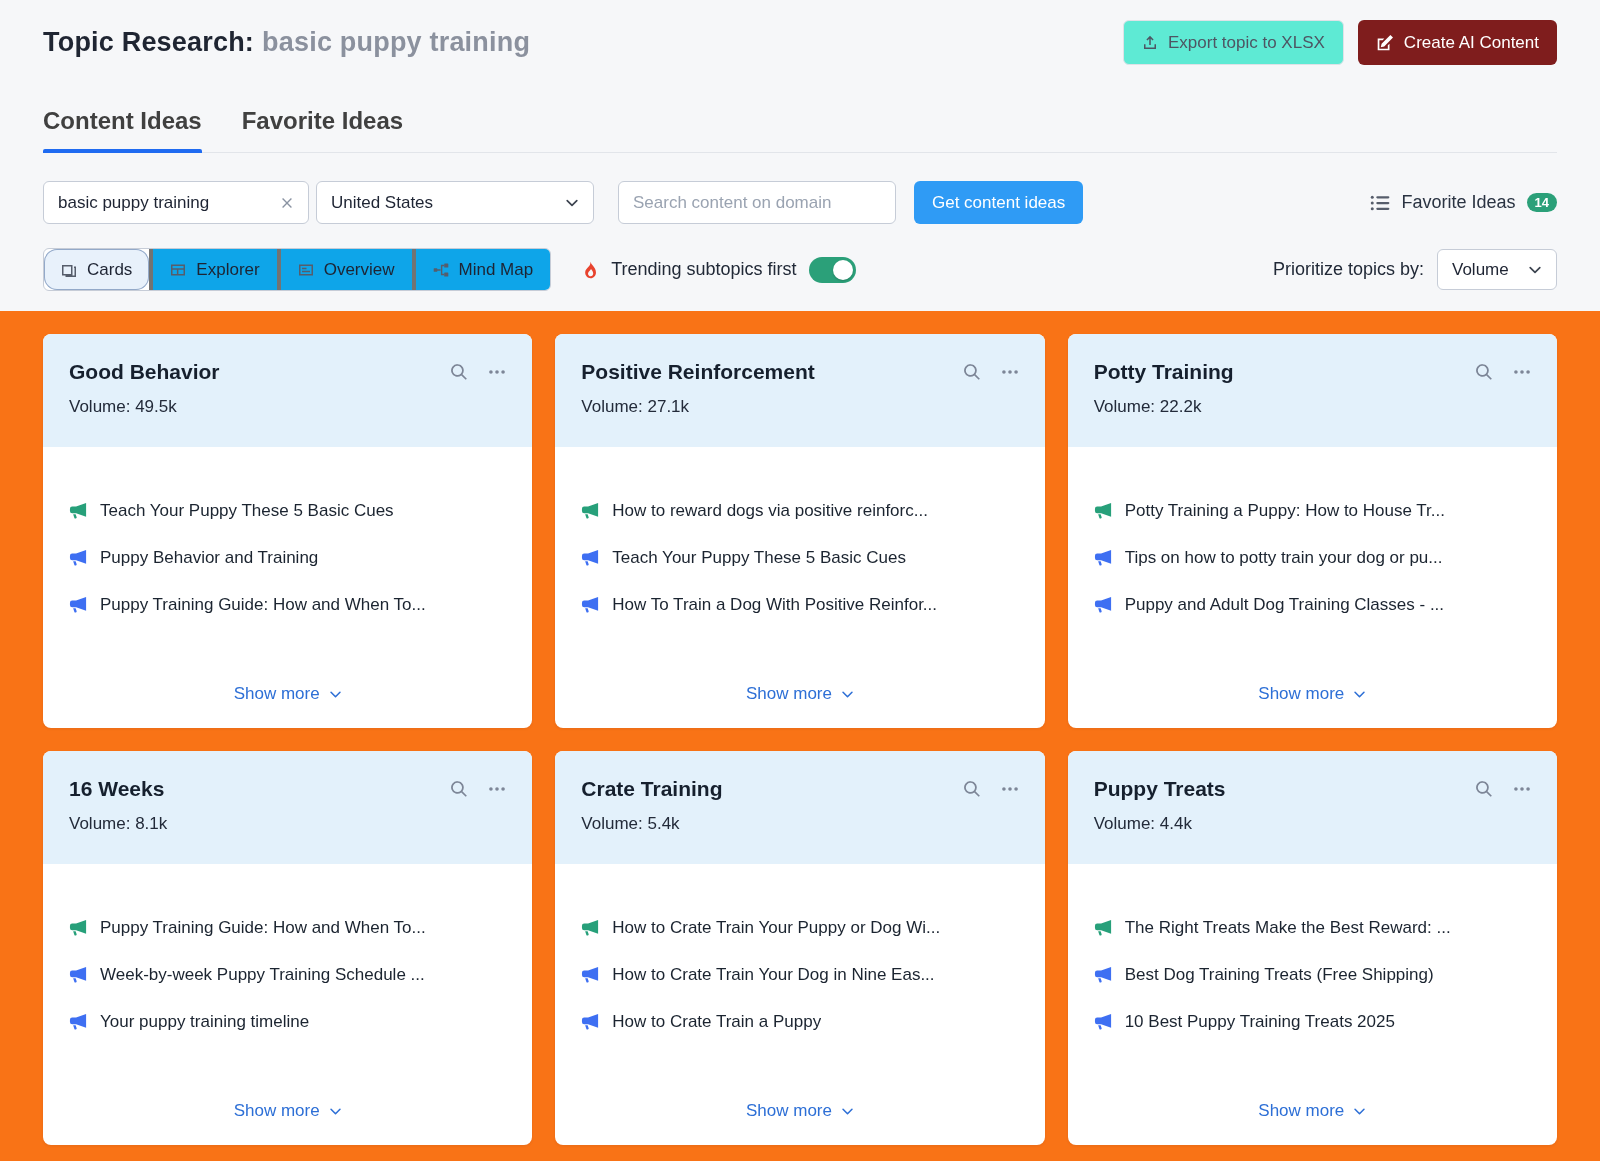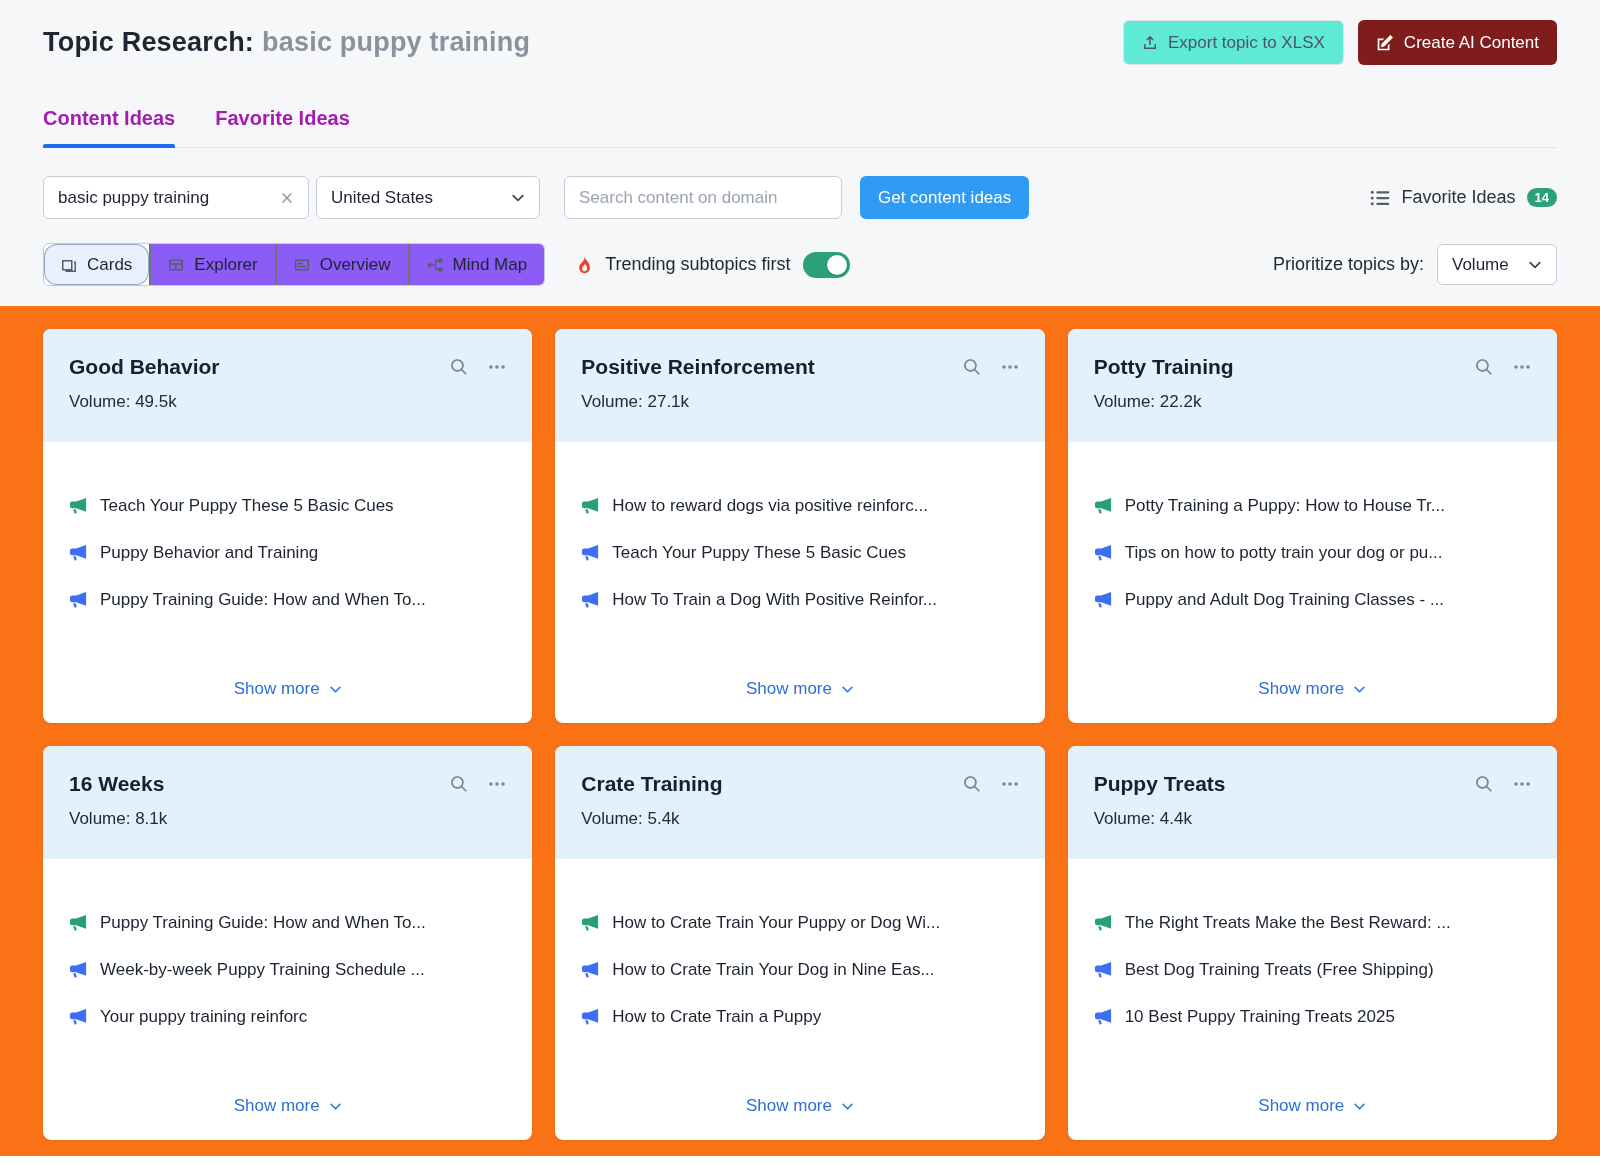--- a/index.html
+++ b/index.html
@@ -13,40 +13,40 @@
   .page-title{font-size:27px;font-weight:700;color:#1f2532;letter-spacing:.2px}
   .title-query{color:#8b919e;margin-left:8px}
   .header-actions{display:flex;gap:14px}
   .btn{display:inline-flex;align-items:center;gap:10px;font-size:17px;border:none;border-radius:6px;padding:0 18px;height:45px;cursor:pointer;font-family:inherit;white-space:nowrap}
   .btn-gray{background:#5eead4;color:#4e5563;border:1px solid #dfe2e7}
   .btn-green{background:#7f1d1d;color:#fff}
   .btn-blue{background:#2f9bf5;color:#fff;font-weight:400}
 
   
   .tabs-row{display:flex;gap:40px;margin-top:42px;border-bottom:1px solid #e2e5ea}
-  .tab{font-size:20px;font-weight:700;color:#a21caf;padding-bottom:17px;cursor:pointer;position:relative}
+  .tab{font-size:24px;font-weight:700;color:#404040;padding-bottom:17px;cursor:pointer;position:relative}
   .tab.active::after{content:"";position:absolute;left:0;right:0;bottom:-1px;height:4px;background:#1f6bf1;border-radius:2px 2px 0 0}
 
   
   .filter-row{display:flex;align-items:center;margin-top:28px}
   .inputbox{height:43px;background:#fff;border:1px solid #c6ccd7;border-radius:6px;font-size:17px;color:#1e2433;display:flex;align-items:center;padding:0 14px}
   .query-wrap{width:266px;justify-content:space-between;gap:8px}
   .query-inner{border:none;outline:none;font:inherit;color:#1e2433;width:100%;min-width:0;background:transparent}
-  .country-select{width:224px;margin-left:7px;justify-content:space-between;cursor:pointer}
+  .country-select{width:278px;margin-left:7px;justify-content:space-between;cursor:pointer}
   .domain-input{width:278px;margin-left:24px;outline:none}
   .domain-input::placeholder{color:#9aa3b1}
   .filter-row .btn-blue{margin-left:18px;height:43px}
   .favorites{margin-left:auto;display:flex;align-items:center;gap:11px;cursor:pointer}
   .favorites-label{font-size:18px;color:#2a3342}
   .badge{background:#2ba079;color:#fff;font-size:13px;font-weight:700;border-radius:10px;padding:3px 8px;line-height:1}
 
   
   .view-row{display:flex;align-items:center;margin-top:24px;padding-bottom:20px}
   .segmented{display:flex;border:1px solid #c6ccd7;border-radius:6px;background:#fff;overflow:hidden}
-  .seg{display:flex;align-items:center;gap:10px;padding:0 17px;height:41px;font-size:17px;color:#1e2433;background:#8b5cf6;border:none;border-left:2px solid #737373;cursor:pointer;font-family:inherit;white-space:nowrap}
+  .seg{display:flex;align-items:center;gap:10px;padding:0 17px;height:41px;font-size:17px;color:#1e2433;background:#0ea5e9;border:none;border-left:4px solid #737373;cursor:pointer;font-family:inherit;white-space:nowrap}
   .seg:first-child{border-left:none}
   .seg.active{background:#e8f1fb;box-shadow:inset 0 0 0 1px #93a9c9;border-radius:13px}
   .seg .ic{color:#565d6b}
   .trending{display:flex;align-items:center;gap:12px;margin-left:30px}
   .trending-label{font-size:18px;color:#212937}
   .toggle{width:47px;height:26px;border-radius:13px;background:#2ba079;position:relative;display:inline-block;cursor:pointer}
   .toggle .knob{position:absolute;top:3px;right:3px;width:20px;height:20px;border-radius:50%;background:#fff;box-shadow:0 1px 2px rgba(0,0,0,.2)}
   .prioritize{margin-left:auto;display:flex;align-items:center;gap:13px}
   .prioritize-label{font-size:18px;color:#212937}
   .prioritize-select{width:120px;height:41px;justify-content:space-between;cursor:pointer;font-size:17px}
@@ -404,21 +404,21 @@
             <div class="idea">
               <svg class="ic ic-18">
                   <use href="#i-megaphone"></use>
                 </svg>
               <span class="idea-text">Week-by-week Puppy Training Schedule ...</span>
             </div>
             <div class="idea">
               <svg class="ic ic-18">
                   <use href="#i-megaphone"></use>
                 </svg>
-              <span class="idea-text">Your puppy training reinforc</span>
+              <span class="idea-text">Your puppy training timeline</span>
             </div>
           </div>
           <div class="show-more">
             <span>Show more</span>
             <svg class="ic">
                 <use href="#i-chevs"></use>
               </svg>
           </div>
         </div>
       </div>

